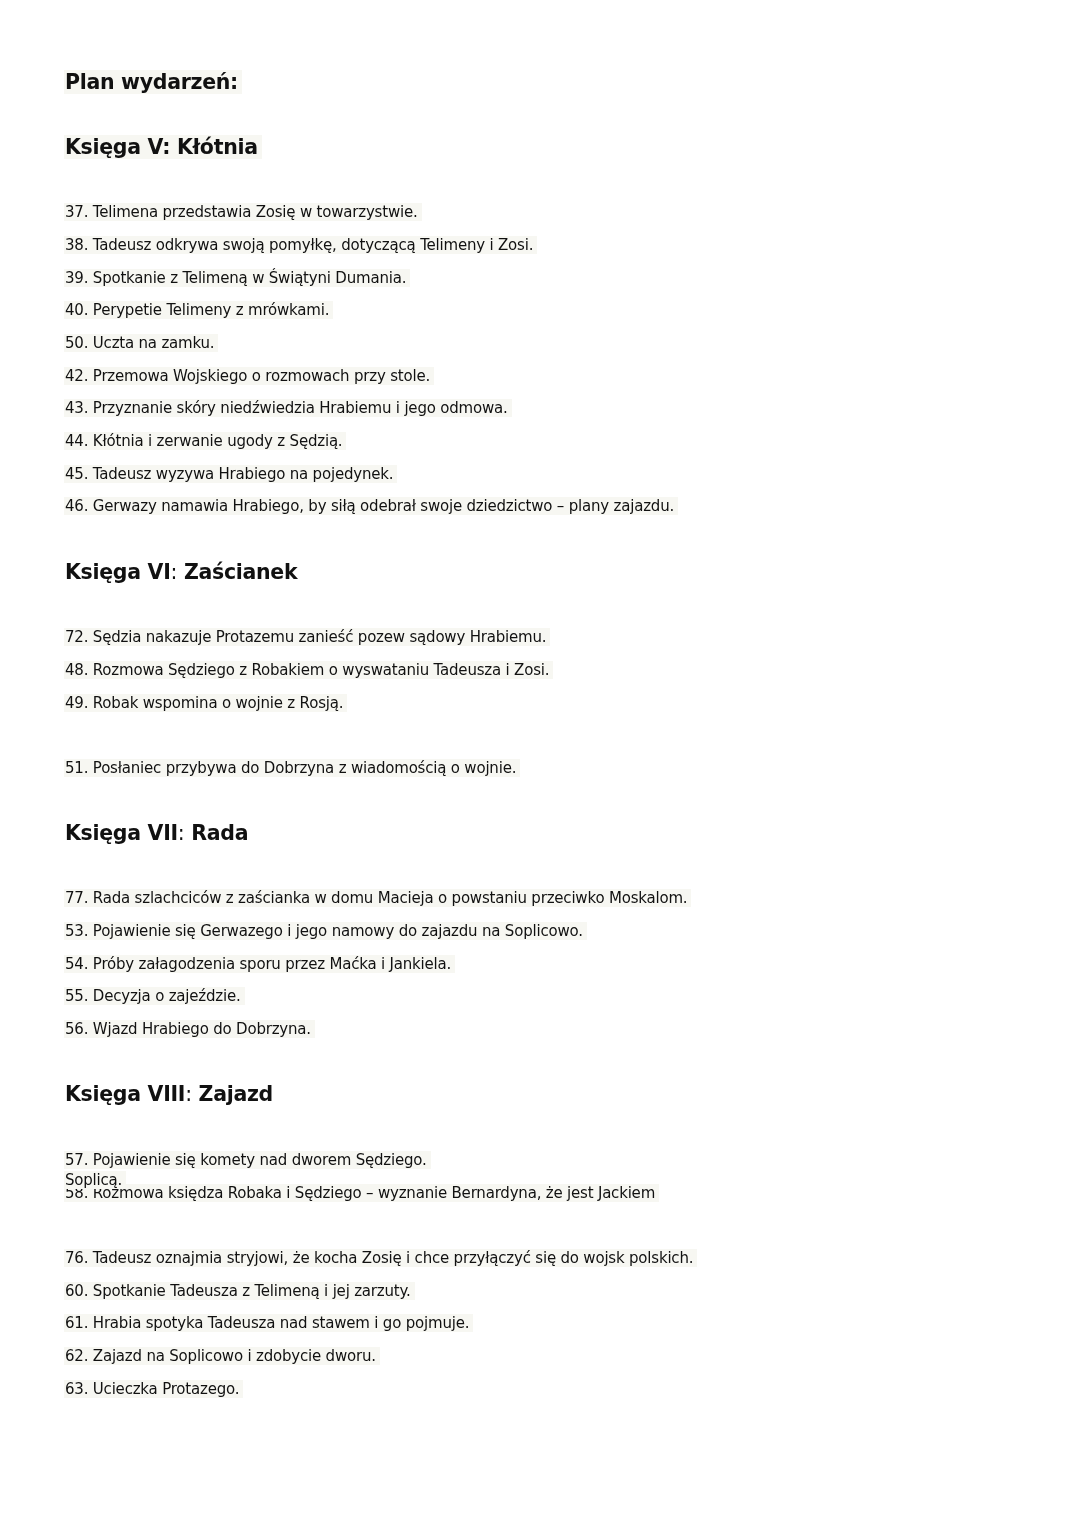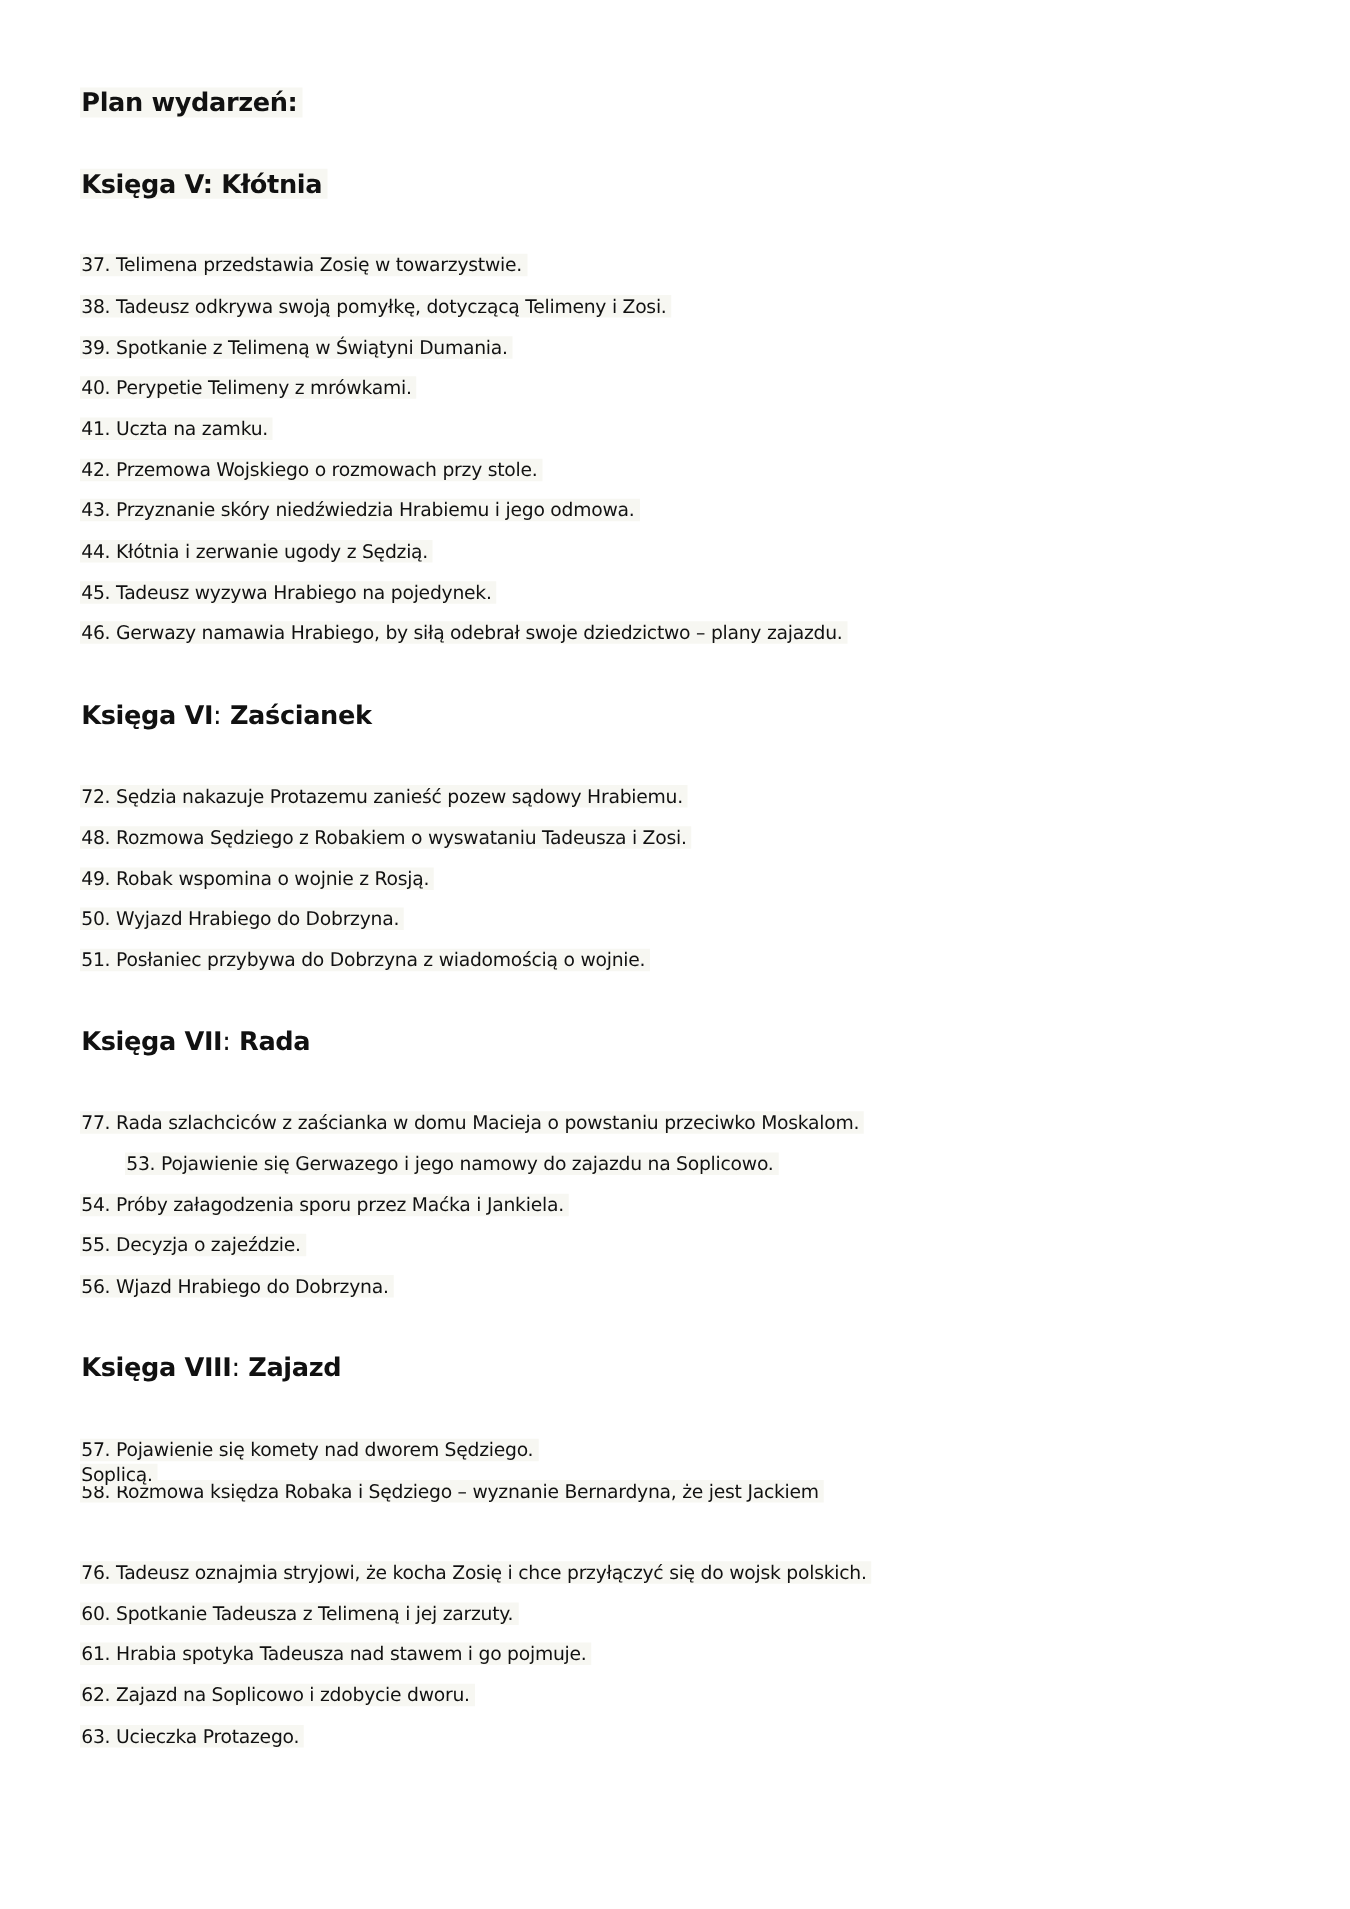--- a/index.html
+++ b/index.html
@@ -59,41 +59,40 @@
     <span class="hl">Plan wydarzeń:</span>
   </div>
 
   <div class="line heading" style="top:131px;">
     <span class="hl"><span>Księga V</span><span class="colon bold">:</span> <span>Kłótnia</span></span>
   </div>
   <div class="line" style="top:196px;"><span class="hl">37. Telimena przedstawia Zosię w towarzystwie.</span></div>
   <div class="line" style="top:229px;"><span class="hl">38. Tadeusz odkrywa swoją pomyłkę, dotyczącą Telimeny i Zosi.</span></div>
   <div class="line" style="top:262px;"><span class="hl">39. Spotkanie z Telimeną w Świątyni Dumania.</span></div>
   <div class="line" style="top:294px;"><span class="hl">40. Perypetie Telimeny z mrówkami.</span></div>
-  <div class="line" style="top:327px;"><span class="hl">41. Uczta na zamku.</span></div>
+  <div class="line" style="top:327px;"><span class="hl">50. Uczta na zamku.</span></div>
   <div class="line" style="top:360px;"><span class="hl">42. Przemowa Wojskiego o rozmowach przy stole.</span></div>
   <div class="line" style="top:392px;"><span class="hl">43. Przyznanie skóry niedźwiedzia Hrabiemu i jego odmowa.</span></div>
   <div class="line" style="top:425px;"><span class="hl">44. Kłótnia i zerwanie ugody z Sędzią.</span></div>
   <div class="line" style="top:458px;"><span class="hl">45. Tadeusz wyzywa Hrabiego na pojedynek.</span></div>
   <div class="line" style="top:490px;"><span class="hl">46. Gerwazy namawia Hrabiego, by siłą odebrał swoje dziedzictwo – plany zajazdu.</span></div>
 
   <div class="line heading" style="top:556px;">
     <span>Księga VI</span><span class="colon">:</span> <span>Zaścianek</span>
   </div>
   <div class="line" style="top:621px;"><span class="hl">72. Sędzia nakazuje Protazemu zanieść pozew sądowy Hrabiemu.</span></div>
   <div class="line" style="top:654px;"><span class="hl">48. Rozmowa Sędziego z Robakiem o wyswataniu Tadeusza i Zosi.</span></div>
   <div class="line" style="top:687px;"><span class="hl">49. Robak wspomina o wojnie z Rosją.</span></div>
-  <div class="line" style="top:719px;"><span class="hl">50. Wyjazd Hrabiego do Dobrzyna.</span></div>
   <div class="line" style="top:752px;"><span class="hl">51. Posłaniec przybywa do Dobrzyna z wiadomością o wojnie.</span></div>
 
   <div class="line heading" style="top:817px;">
     <span>Księga VII</span><span class="colon">:</span> <span>Rada</span>
   </div>
   <div class="line" style="top:882px;"><span class="hl">77. Rada szlachciców z zaścianka w domu Macieja o powstaniu przeciwko Moskalom.</span></div>
-  <div class="line" style="top:915px;margin-left:36px;"><span class="hl">53. Pojawienie się Gerwazego i jego namowy do zajazdu na Soplicowo.</span></div>
+  <div class="line" style="top:915px;"><span class="hl">53. Pojawienie się Gerwazego i jego namowy do zajazdu na Soplicowo.</span></div>
   <div class="line" style="top:948px;"><span class="hl">54. Próby załagodzenia sporu przez Maćka i Jankiela.</span></div>
   <div class="line" style="top:980px;"><span class="hl">55. Decyzja o zajeździe.</span></div>
   <div class="line" style="top:1013px;"><span class="hl">56. Wjazd Hrabiego do Dobrzyna.</span></div>
 
   <div class="line heading" style="top:1078px;">
     <span>Księga VIII</span><span class="colon">:</span> <span>Zajazd</span>
   </div>
   <div class="line" style="top:1144px;"><span class="hl">57. Pojawienie się komety nad dworem Sędziego.</span></div>
   <div class="line" style="top:1177px;"><span class="hl">58. Rozmowa księdza Robaka i Sędziego – wyznanie Bernardyna, że jest Jackiem</span></div>
   <div class="line" style="top:1164px;"><span class="hl">Soplicą.</span></div>

